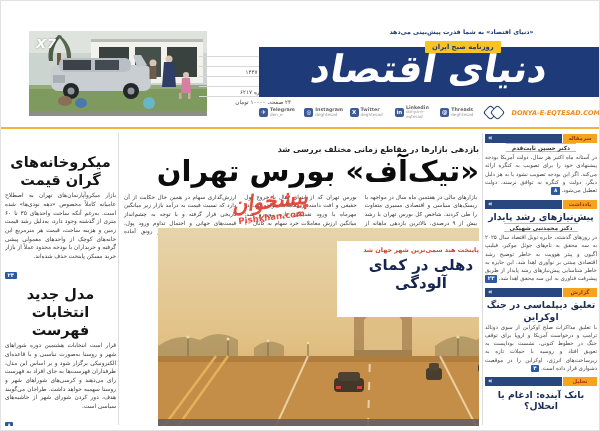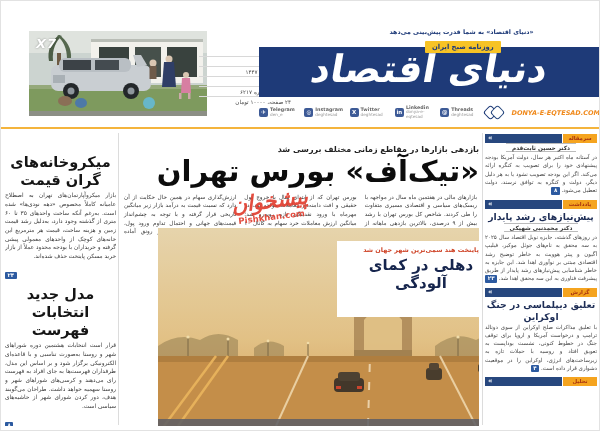--- a/index.html
+++ b/index.html
@@ -322,17 +322,18 @@
         <span>با تعلیق مذاکرات صلح اوکراین از سوی دونالد ترامپ و درخواست آمریکا و اروپا برای توقف جنگ در خطوط کنونی، نشست بوداپست به تعویق افتاد و روسیه با حملات تازه به زیرساخت‌های انرژی، اوکراین را در موقعیت دشواری قرار داده است.</span>
         <span class="chip">۴</span>
       </div>
     </div>
 
     <div class="rsec">
       <div class="rsec-bar">
         <span class="rsec-blue">«</span>
         <span class="rsec-tag">تحلیل</span>
       </div>
+      <div class="rsec-head">بانک آینده: ادغام یا انحلال؟</div>
 
     </div>
 
   </div>
 </div>
 
 </body></html>

